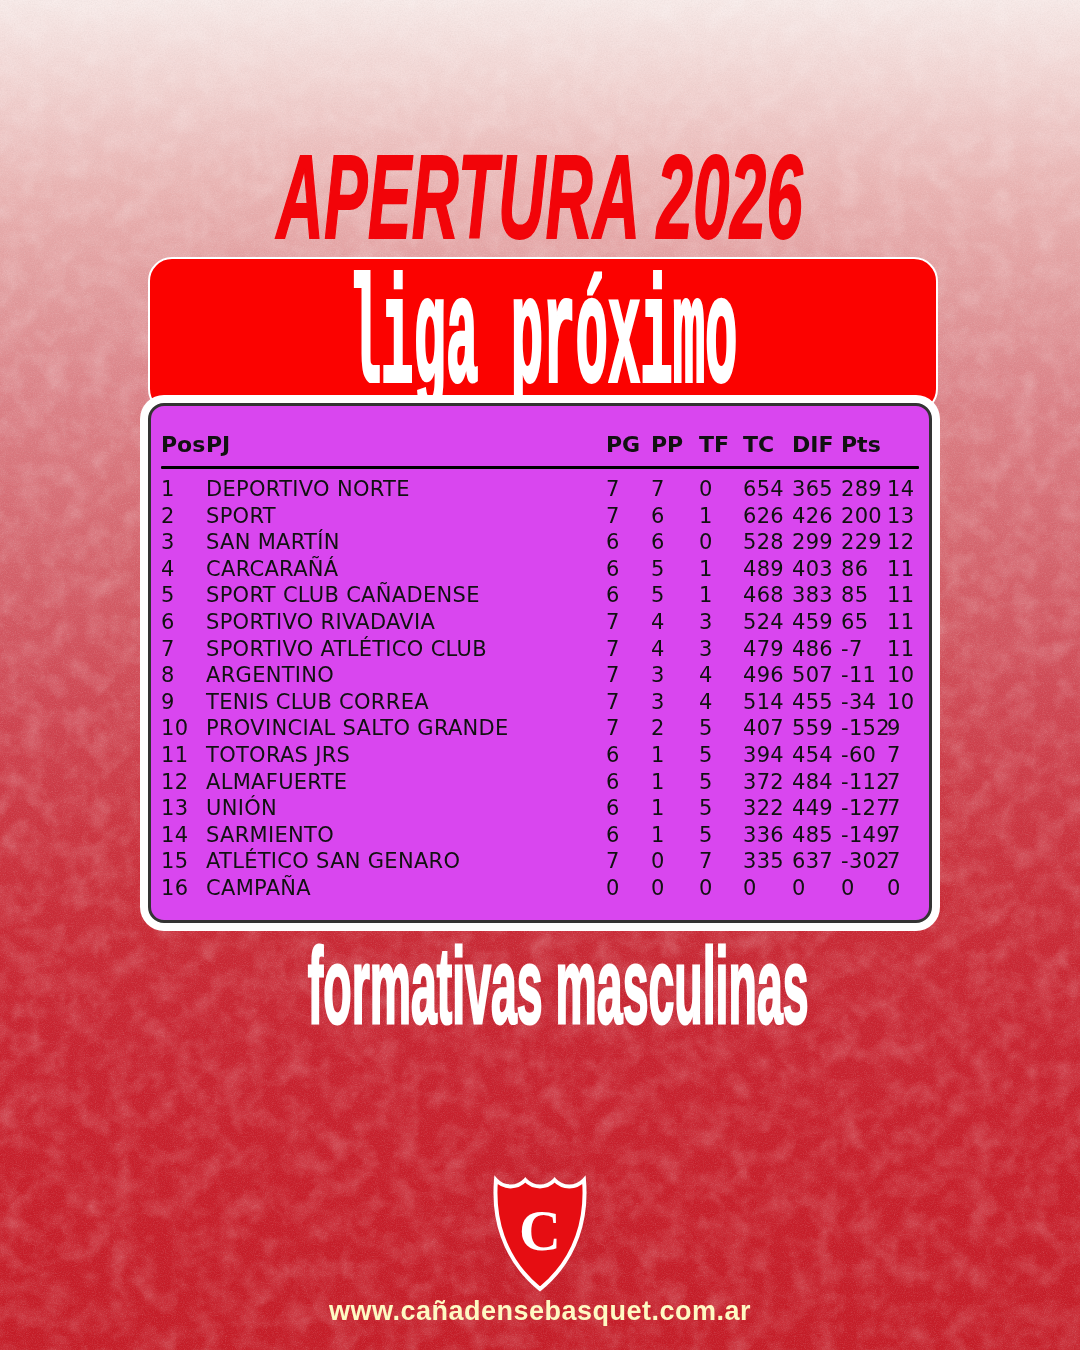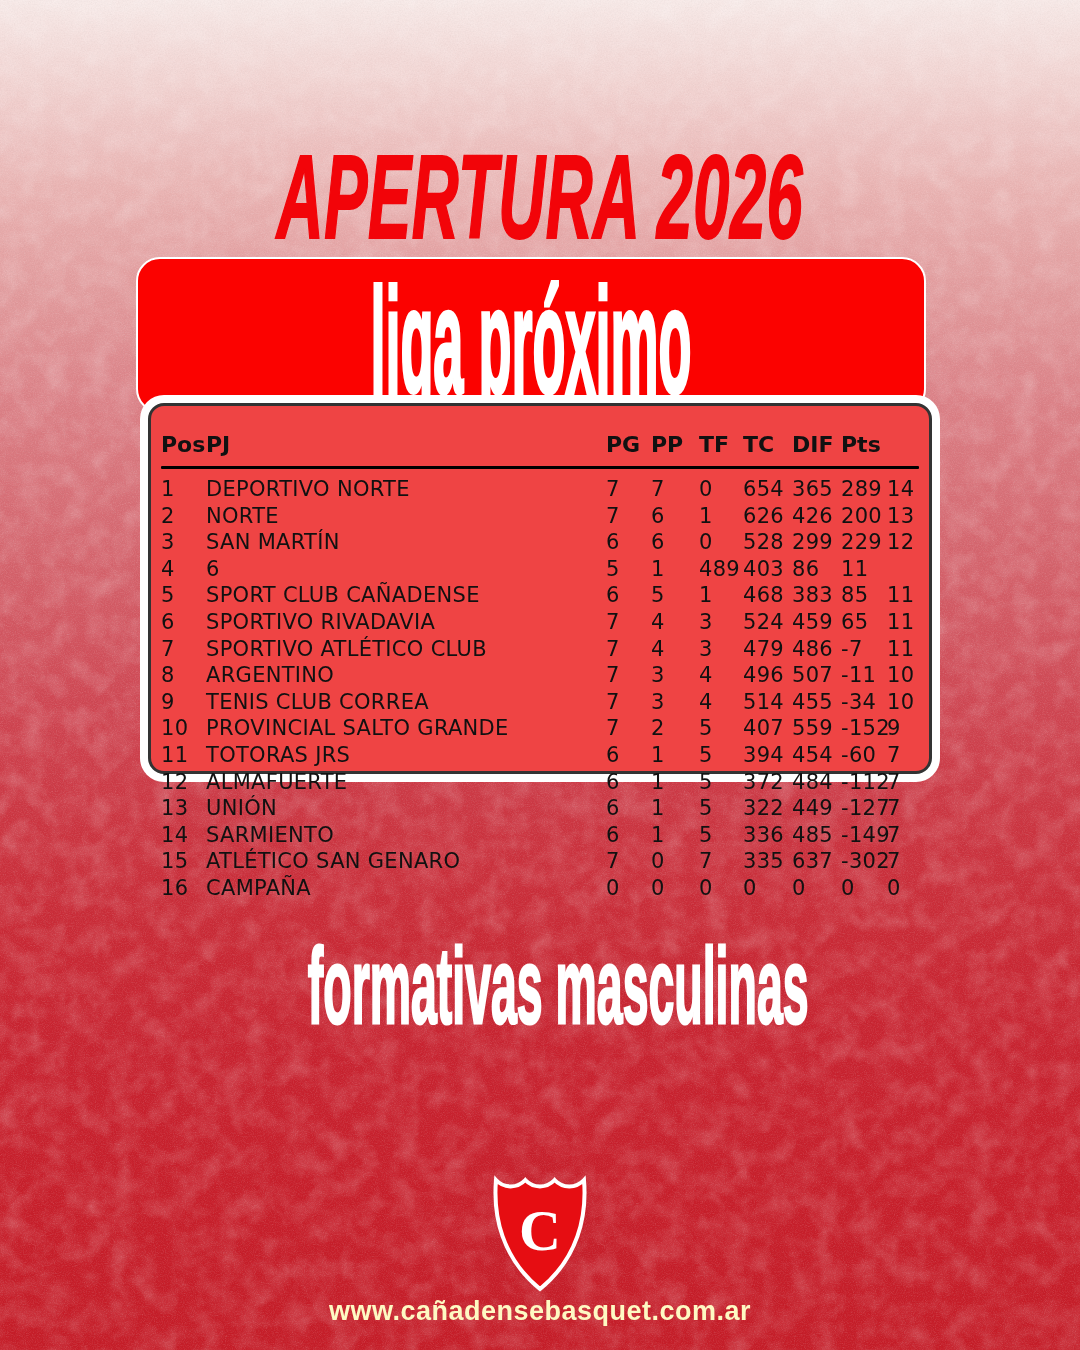--- a/index.html
+++ b/index.html
@@ -38,41 +38,41 @@
     color:#f20409;
     -webkit-text-stroke:2px #f20409;
     transform:scaleX(.55);
     transform-origin:50% 50%;
     letter-spacing:1px;
     white-space:nowrap;
   }
 
   
   .banner{
-    position:absolute;left:136px;top:257px;width:790px;height:156px;
+    position:absolute;left:148px;top:257px;width:790px;height:156px;
     background:#fb0200;
     border:2px solid #ffffff;
     border-radius:24px;
     box-sizing:border-box;
-    display:flex;align-items:center;justify-content:center;
+    display:flex;align-items:center;justify-content:center;font-family:Liberation Mono, monospace;
   }
   .banner-text{
     font-size:150px;line-height:1;
     font-weight:700;color:#ffffff;
     -webkit-text-stroke:4px #ffffff;
     transform:scaleX(.36) translateY(6px);
     transform-origin:50% 50%;
     white-space:nowrap;
   }
 
   
   .table-card{
-    position:absolute;left:148px;top:403px;width:784px;height:371px;
+    position:absolute;left:148px;top:403px;width:784px;height:520px;
     box-sizing:border-box;
-    background:#ef4444;
+    background:#d946ef;
     border:3px solid #333333;
     border-radius:16px;
     box-shadow:0 0 0 8px #ffffff;
     padding:26px 10px 0 10px;
     font-family:"DejaVu Sans", sans-serif;
     color:#111111;
   }
   .trow{
     display:grid;
     grid-template-columns:45px 400px 45px 48px 44px 49px 49px 46px 1fr;
@@ -157,21 +157,21 @@
       <span class="cell">7</span>
       <span class="cell">0</span>
       <span class="cell">654</span>
       <span class="cell">365</span>
       <span class="cell">289</span>
       <span class="cell">14</span>
     </div>
 
     <div class="trow">
       <span class="cell">2</span>
-      <span class="cell">NORTE</span>
+      <span class="cell">SPORT</span>
       <span class="cell">7</span>
       <span class="cell">6</span>
       <span class="cell">1</span>
       <span class="cell">626</span>
       <span class="cell">426</span>
       <span class="cell">200</span>
       <span class="cell">13</span>
     </div>
 
     <div class="trow">
@@ -181,20 +181,21 @@
       <span class="cell">6</span>
       <span class="cell">0</span>
       <span class="cell">528</span>
       <span class="cell">299</span>
       <span class="cell">229</span>
       <span class="cell">12</span>
     </div>
 
     <div class="trow">
       <span class="cell">4</span>
+      <span class="cell">CARCARAÑÁ</span>
       <span class="cell">6</span>
       <span class="cell">5</span>
       <span class="cell">1</span>
       <span class="cell">489</span>
       <span class="cell">403</span>
       <span class="cell">86</span>
       <span class="cell">11</span>
     </div>
 
     <div class="trow">

